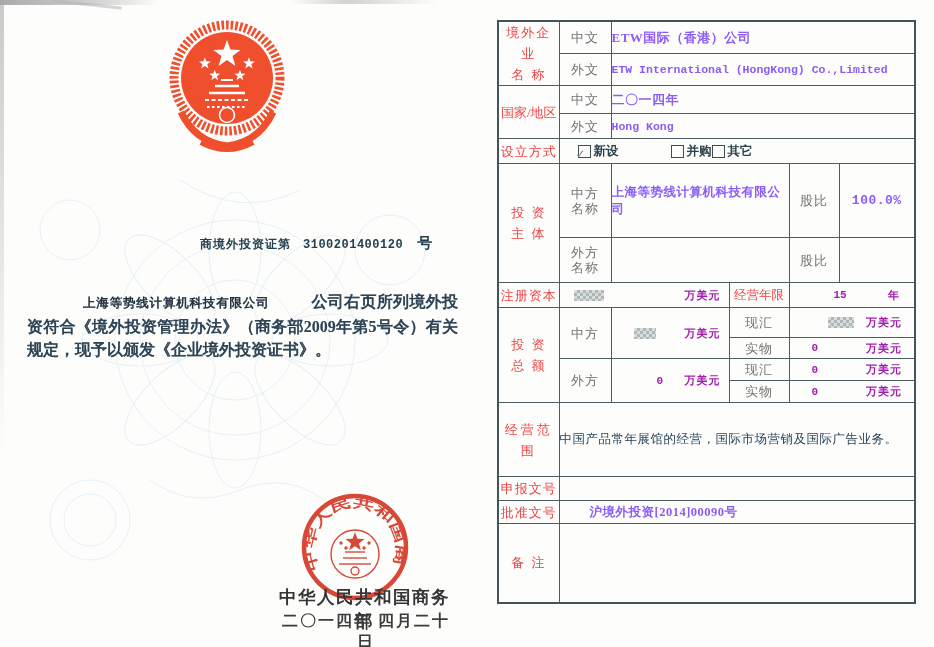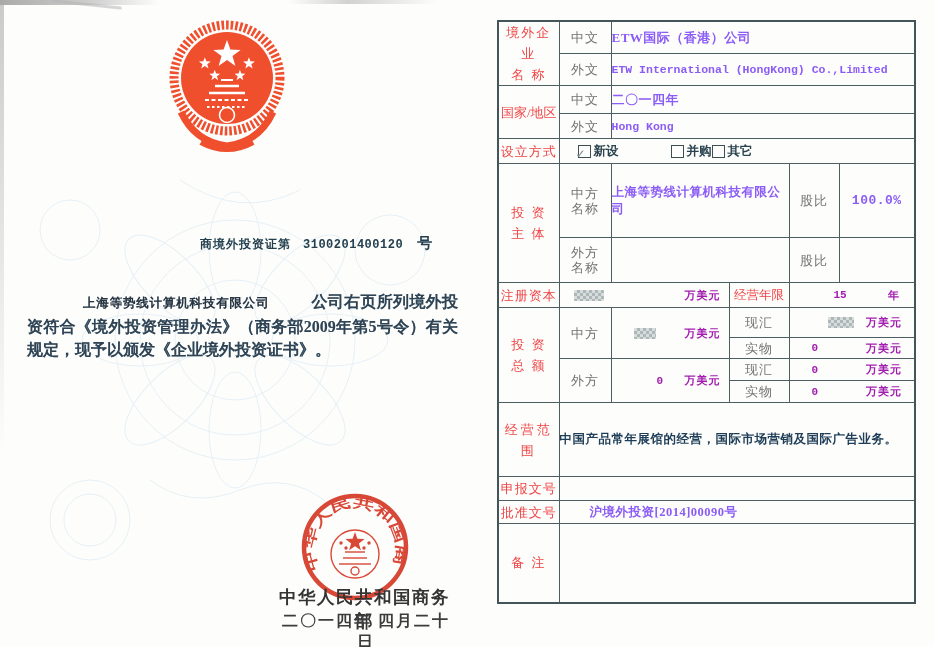--- a/index.html
+++ b/index.html
@@ -63,21 +63,21 @@
       linear-gradient(45deg,#aeb7b7 25%,rgba(0,0,0,0) 25%,rgba(0,0,0,0) 75%,#aeb7b7 75%),
       linear-gradient(45deg,#aeb7b7 25%,#d7dddd 25%,#d7dddd 75%,#aeb7b7 75%);
     background-size:6px 6px;background-position:0 0,3px 3px;border-radius:1px;}
   .checkrow{display:flex;align-items:center;font-size:12.5px;color:#2a434e;font-weight:bold;}
   .cb-item{display:flex;align-items:center;}
   .cb{position:relative;width:11px;height:11px;border:1.5px solid #3e4e52;margin-right:3px;
     flex:0 0 auto;}
   .cb .tick{display:none;position:absolute;left:-3px;top:1px;font-size:12px;color:#77898c;
     font-weight:normal;}
   .cb.checked .tick{display:block;}
-  .scope-val{font-weight:bold;color:#1f3e57;font-size:12.5px;padding-left:30px;letter-spacing:.5px;}
+  .scope-val{font-weight:normal;color:#1f3e57;font-size:12.5px;padding-left:30px;letter-spacing:.5px;}
 </style>
 </head>
 <body>
 
 <div class="stage">
 
   <div class="scan-top"></div>
   <div class="scan-top2"></div>
   <div class="scan-left"></div>
   <div class="scan-streak"></div>

